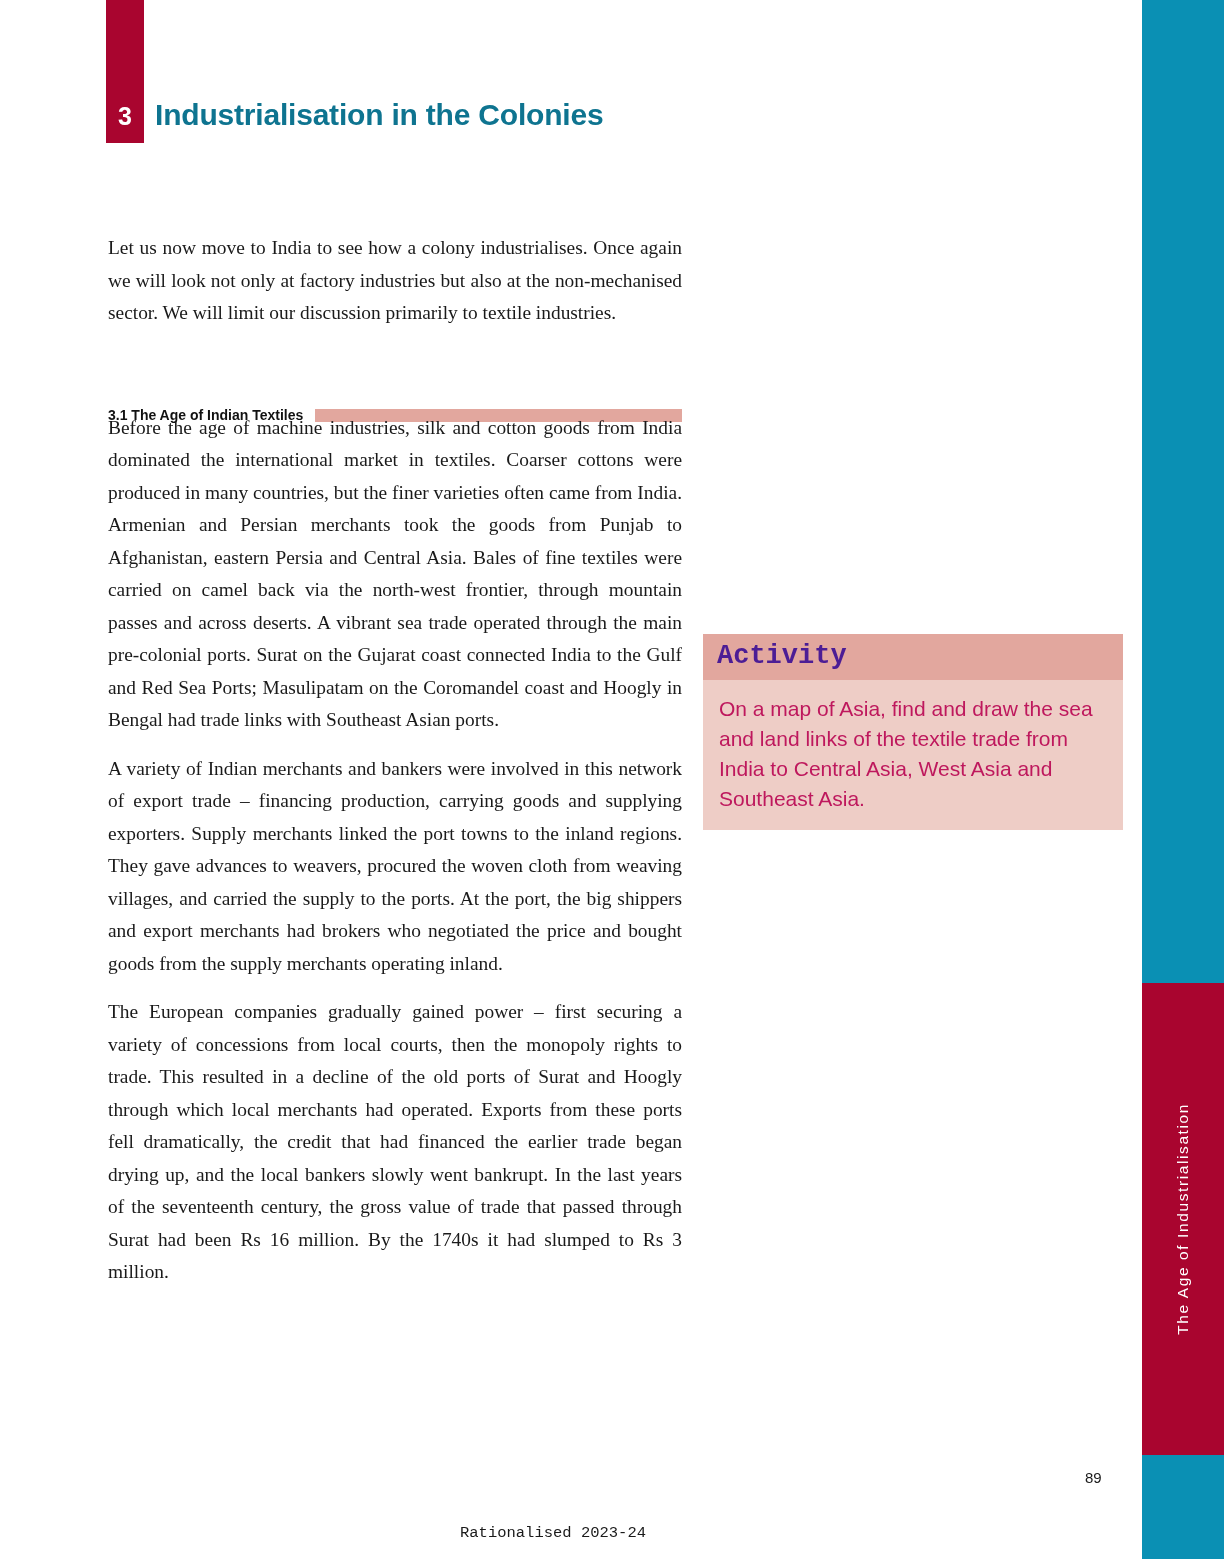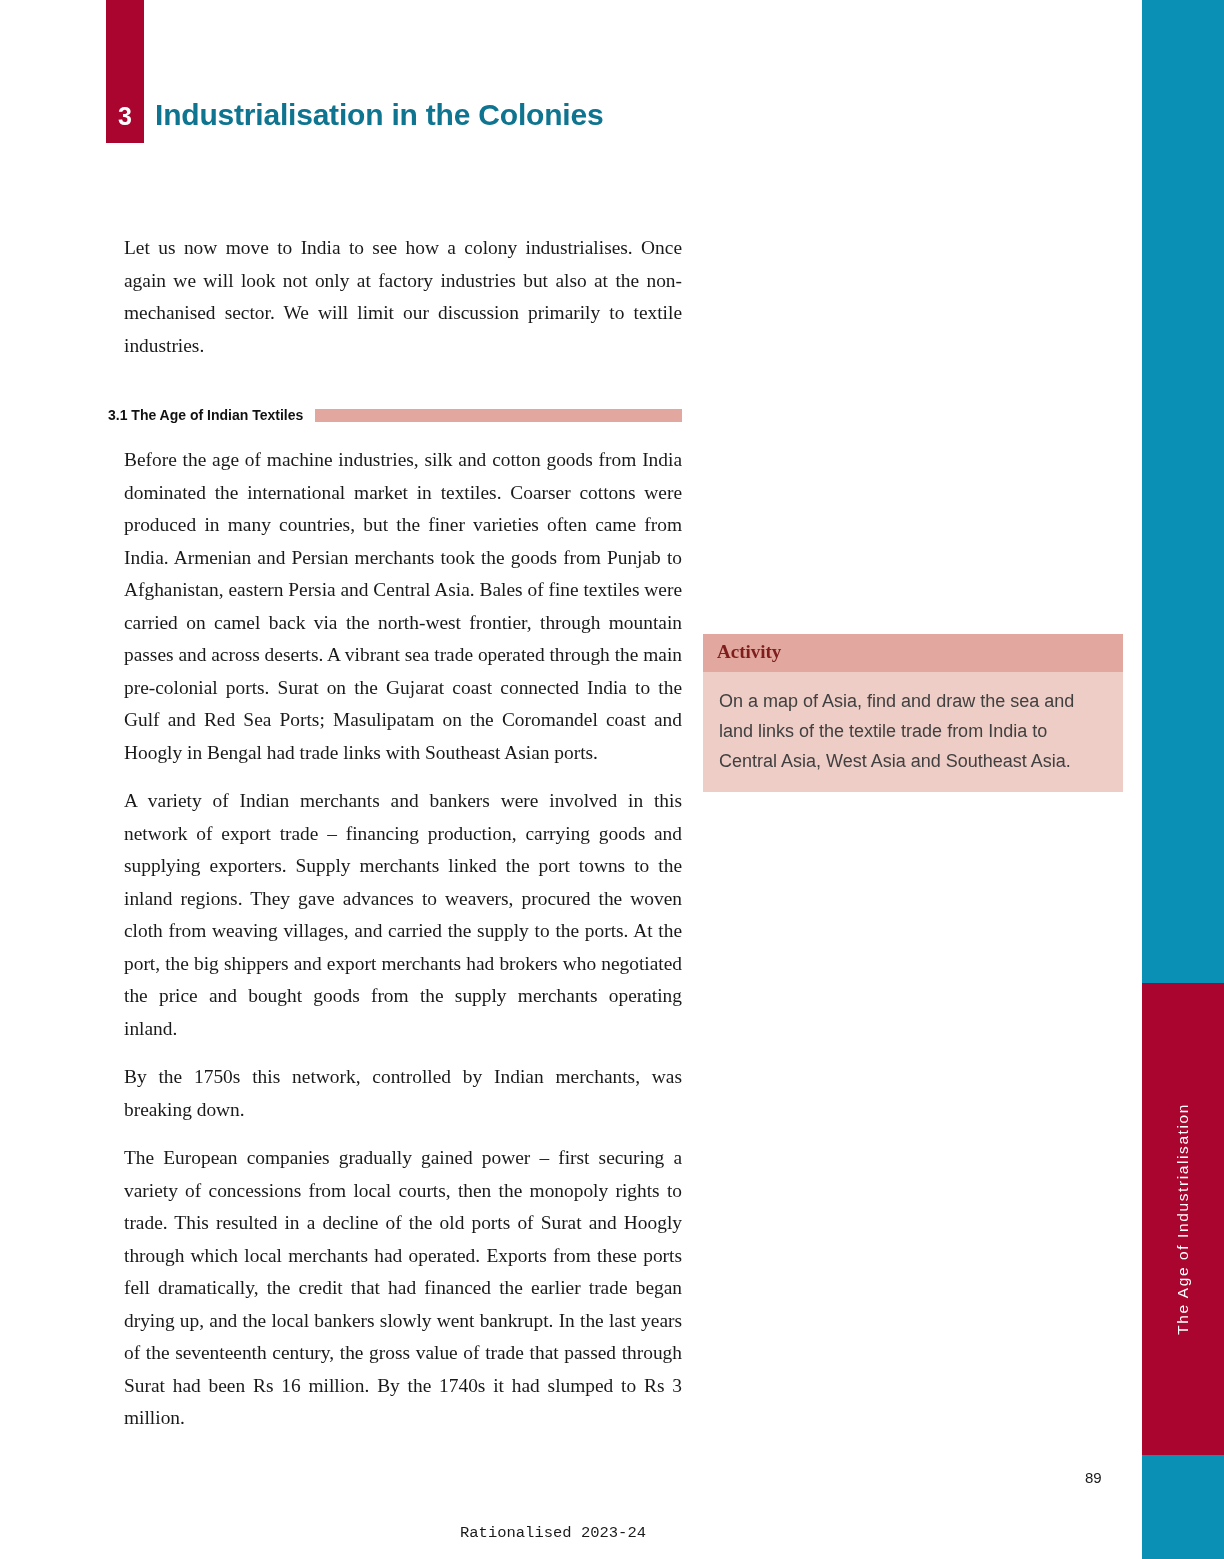--- a/index.html
+++ b/index.html
@@ -89,21 +89,21 @@
     left: 108px;
     top: 232px;
     width: 574px;
   }
   .para {
     font-family: "Liberation Serif", serif;
     font-size: 19.4px;
     line-height: 32.5px;
     color: #1a1a1a;
     text-align: justify;
-    margin: 0 0 16px 16px;
+    margin: 0 0 16px 0;
   }
   .para.last { margin-bottom: 0; font-family: Liberation Serif, serif; }
 
   
   #section-heading {
     position: absolute;
     left: 108px;
     top: 407px;
     width: 574px;
     display: flex;
@@ -131,35 +131,35 @@
     position: absolute;
     left: 703px;
     top: 634px;
     width: 420px;
   }
   #activity-header {
     background: #e2a79e;
     padding: 8px 14px 10px 14px;
   }
   #activity-title {
-    font-family: Liberation Serif, serif;
-    font-weight: bold;
-    font-size: 19px;
-    color: #7f1d1d;
+    font-family: Liberation Mono, monospace;
+    font-weight: bold;
+    font-size: 27px;
+    color: #4c1d95;
     line-height: 1.05;
   }
   #activity-body {
     background: #eecdc6;
     padding: 14px 16px 16px 16px;
   }
   #activity-text {
     font-family: "Liberation Sans", sans-serif;
-    font-size: 18px;
+    font-size: 21px;
     line-height: 30px;
-    color: #404040;
+    color: #be185d;
   }
 
   
   #page-number {
     position: absolute;
     left: 1085px;
     top: 1469px;
     font-family: "Liberation Sans", sans-serif;
     font-size: 15px;
     color: #1a1a1a;
@@ -199,21 +199,20 @@
   <div id="section-heading-text">3.1 The Age of Indian Textiles</div>
   <div id="section-heading-rule"></div>
 </div>
 
 <div id="text-column">
   <div id="para-group-1">
     <p class="para">Let us now move to India to see how a colony industrialises. Once again we will look not only at factory industries but also at the non-mechanised sector. We will limit our discussion primarily to textile industries.</p>
   </div>
   <p class="para">Before the age of machine industries, silk and cotton goods from India dominated the international market in textiles. Coarser cottons were produced in many countries, but the finer varieties often came from India. Armenian and Persian merchants took the goods from Punjab to Afghanistan, eastern Persia and Central Asia.  Bales of fine textiles were carried on camel back via the north-west frontier, through mountain passes and across deserts. A vibrant sea trade operated through the main pre-colonial ports. Surat on the Gujarat coast connected India to the Gulf and Red Sea Ports; Masulipatam on the Coromandel coast  and Hoogly in Bengal had trade links with Southeast Asian ports.</p>
   <p class="para">A variety of Indian merchants and bankers were involved in this network of export trade – financing production, carrying goods and supplying exporters. Supply merchants linked the port towns to the inland regions. They gave advances to weavers, procured the woven cloth from weaving villages, and carried the supply to the ports. At the port, the big shippers and export merchants had brokers who negotiated the price and bought goods from the supply merchants operating inland.</p>
-  <p class="para">By the 1750s this network, controlled by Indian merchants, was breaking down.</p>
   <p class="para last">The European companies gradually gained power – first securing a variety of concessions from local courts, then the monopoly rights to trade. This resulted in a decline of the old ports of Surat and Hoogly through which local merchants had operated. Exports from these ports fell dramatically, the credit that had financed the earlier trade began drying up, and the local bankers slowly went bankrupt. In the last years of the seventeenth century, the gross value of trade that passed through Surat had been Rs 16 million. By the 1740s it had slumped to Rs 3 million.</p>
 </div>
 
 <div id="activity-box">
   <div id="activity-header">
     <div id="activity-title">Activity</div>
   </div>
   <div id="activity-body">
     <div id="activity-text">On a map of Asia, find and draw the sea and land links of the textile trade from India to Central Asia, West Asia and Southeast Asia.</div>
   </div>

